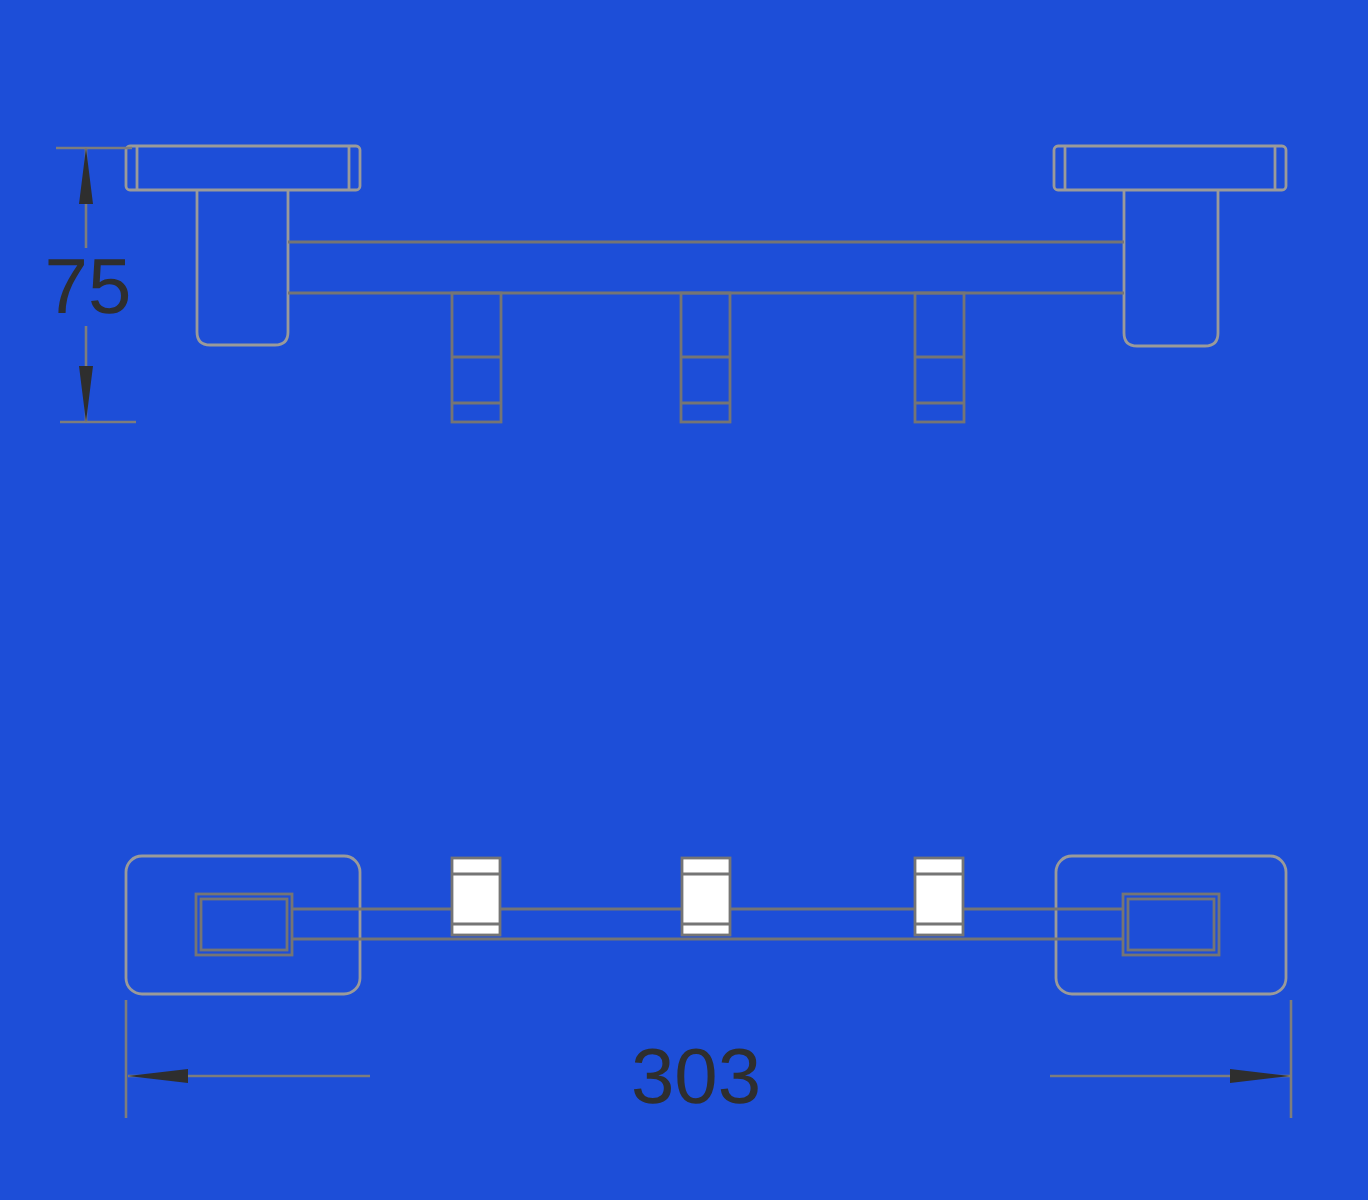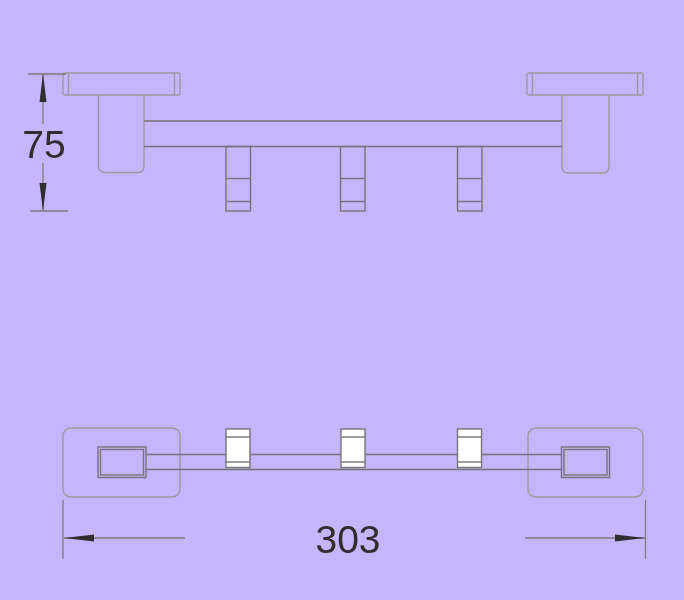--- a/index.html
+++ b/index.html
@@ -5,21 +5,21 @@
   html, body {
     margin: 0;
     padding: 0;
     background: #ffffff;
     font-family: "Liberation Sans", "DejaVu Sans", sans-serif;
   }
   .canvas {
     position: relative;
     width: 684px;
     height: 600px;
-    background: #c4b5fd;
+    background: #1d4ed8;
     overflow: hidden;
   }
   svg { display: block; }
   text {
     font-family: "Liberation Sans", "DejaVu Sans", sans-serif;
     font-size: 39px;
   }
 </style>
 </head>
 <body>

